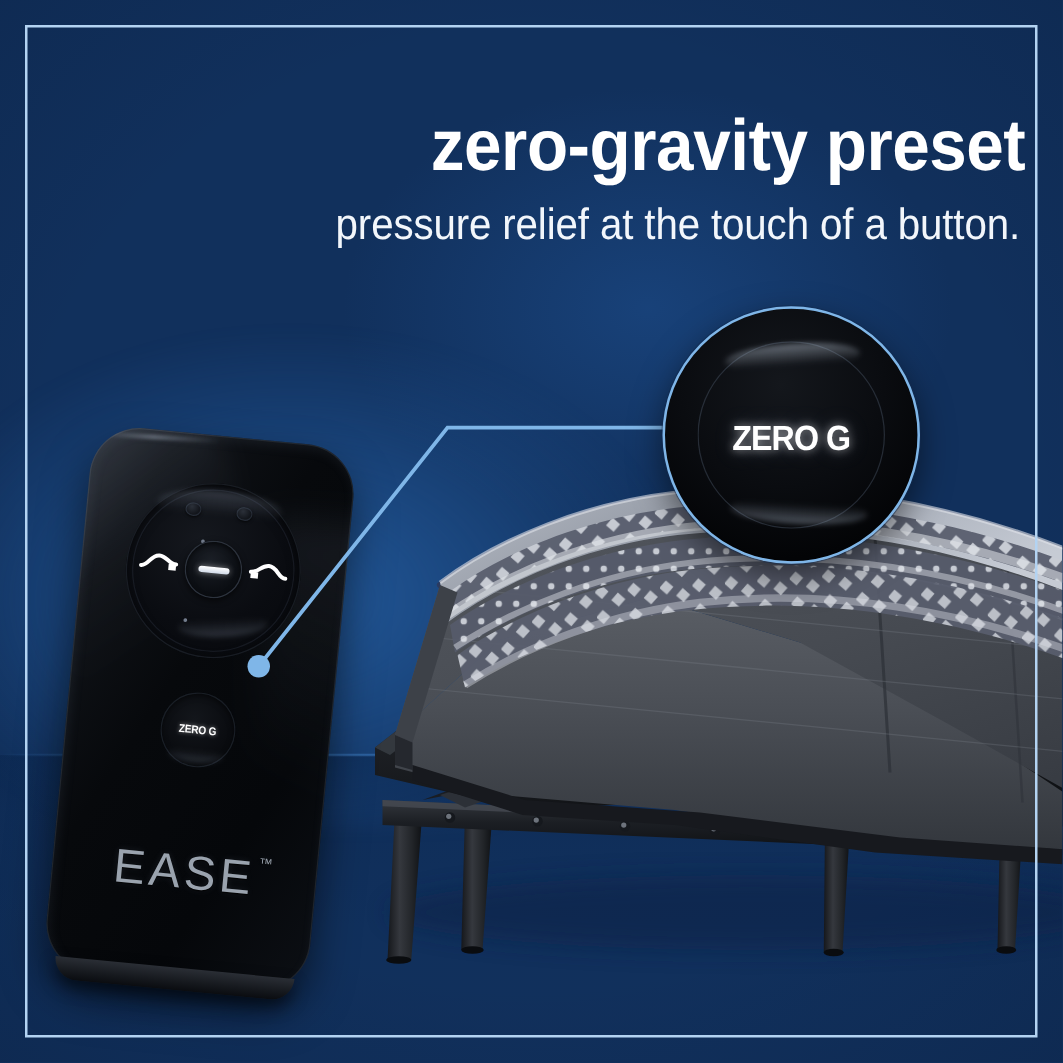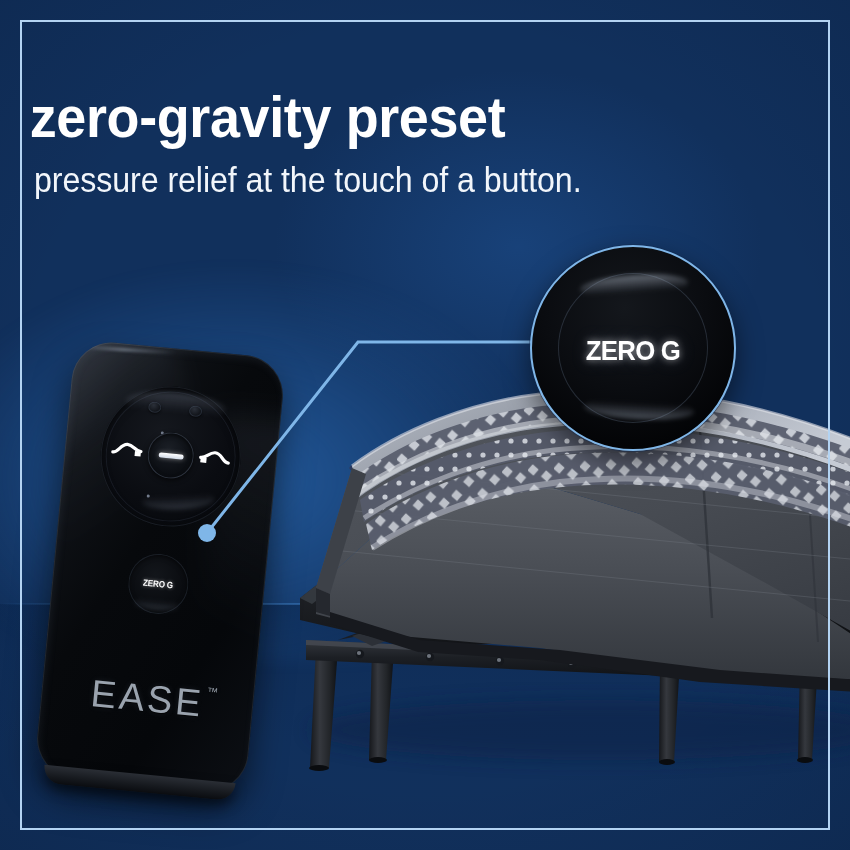--- a/index.html
+++ b/index.html
@@ -53,21 +53,21 @@
     position:absolute; left:20px; top:20px;
     width:810px; height:810px;
     border:2px solid #b3d3f2;
     pointer-events:none;
     z-index:40;
   }
 
   
   .headline-wrap {
     position:absolute; left:0; right:0; top:88px;
-    text-align:left; z-index:30;
+    text-align:right; z-index:30;
   }
   .headline {
     font-size:58px; font-weight:bold; color:#ffffff;
     letter-spacing:-0.4px; line-height:1.0;
     transform:scaleX(0.93); transform-origin:center;
     white-space:nowrap;
   }
   .subhead {
     margin-top:16px;
     font-size:35px; font-weight:300; color:#f2f6fb;

